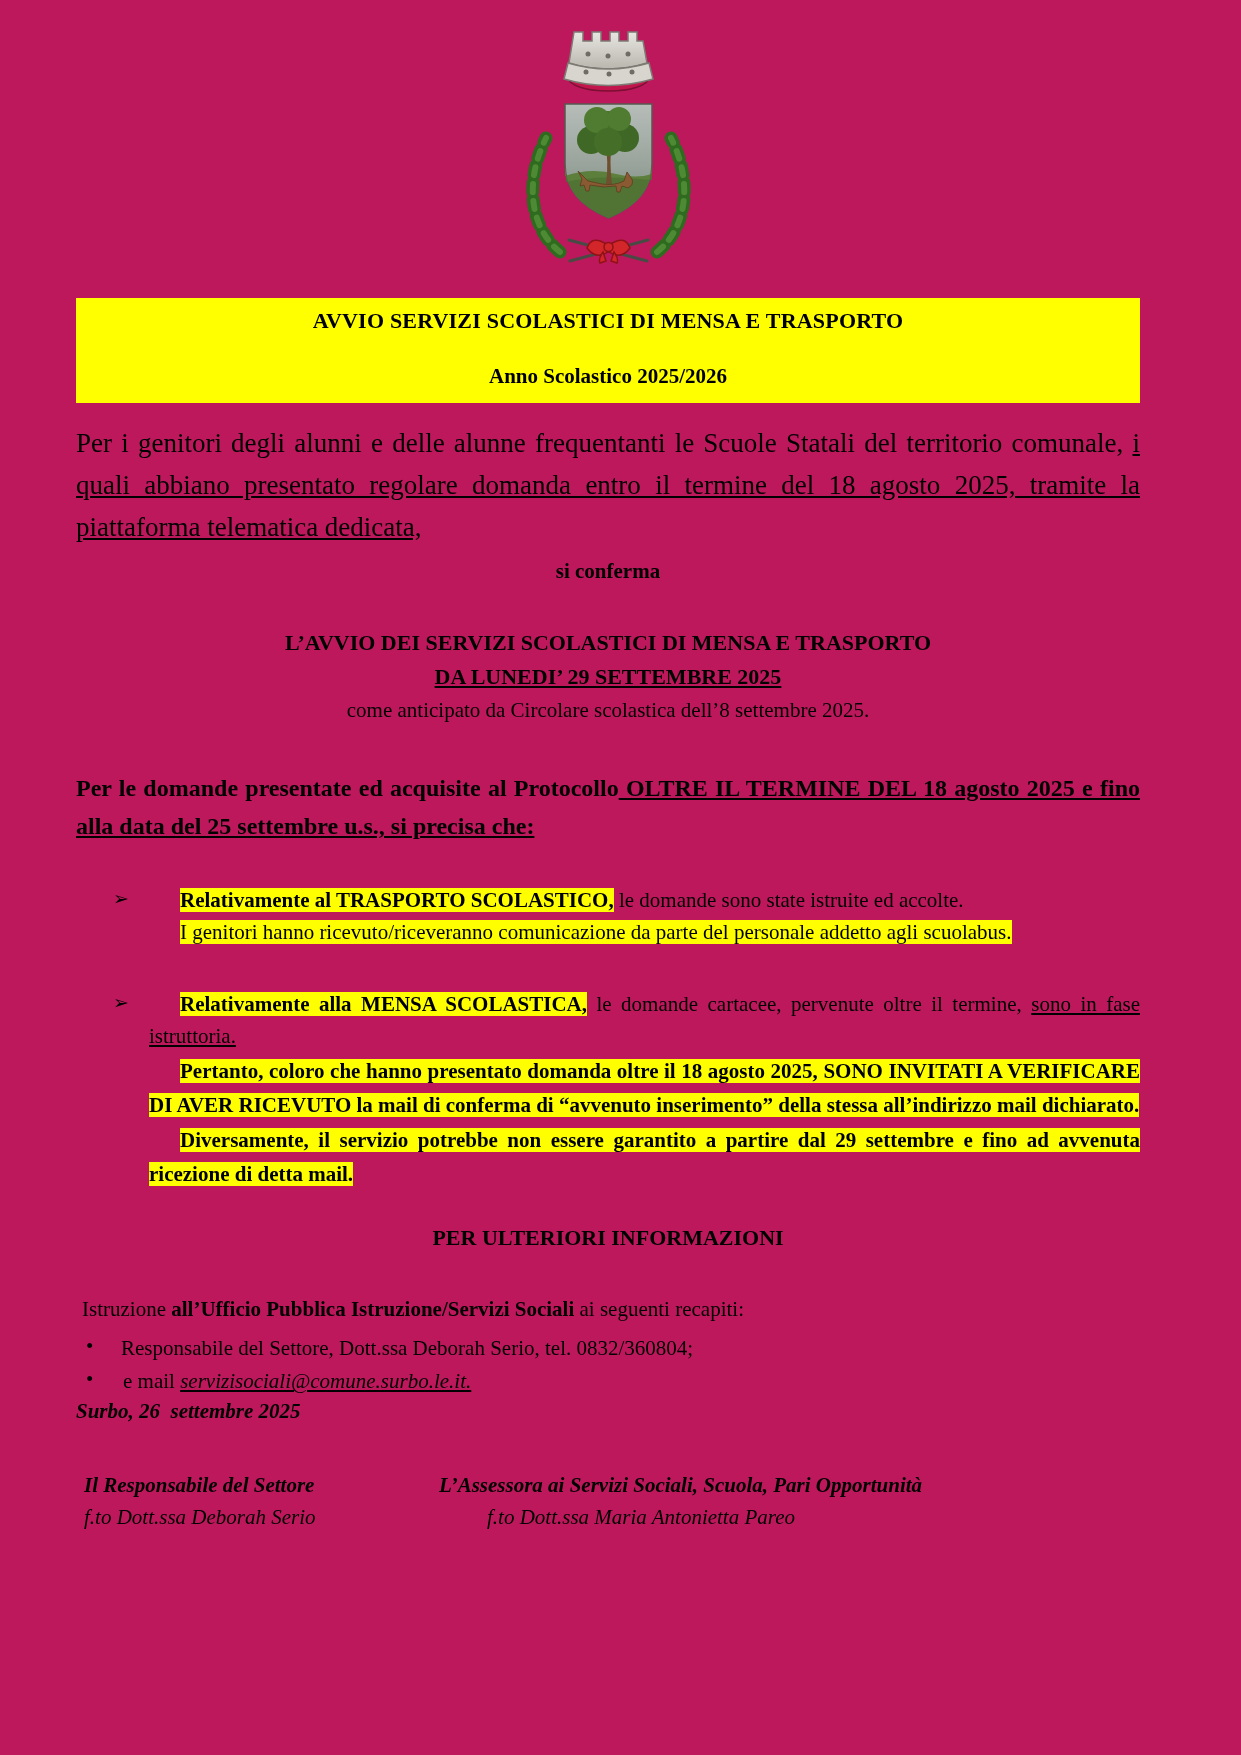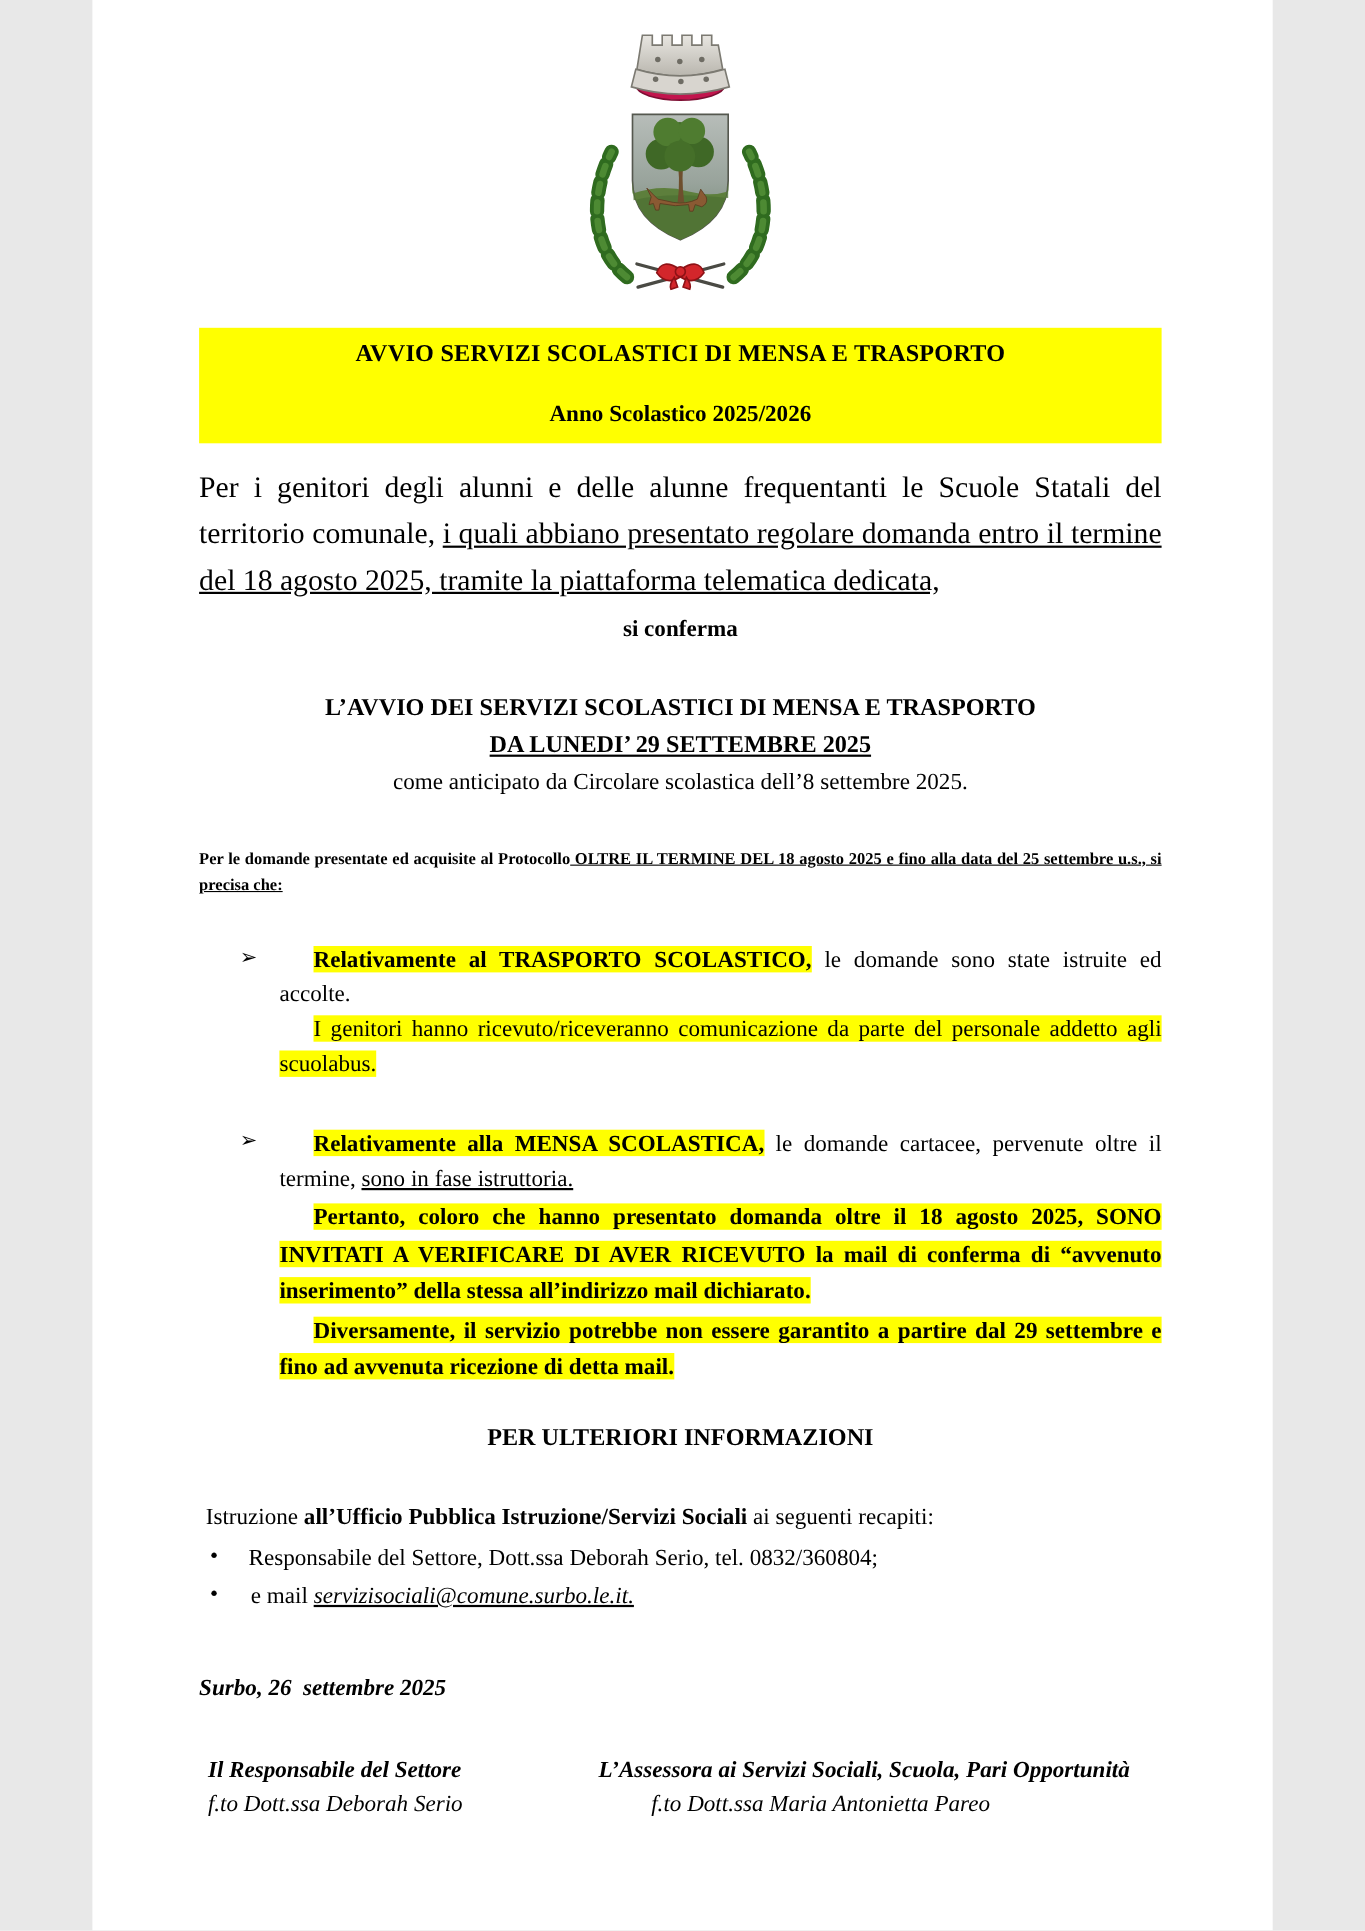--- a/index.html
+++ b/index.html
@@ -1,24 +1,24 @@
 <!DOCTYPE html>
 <html><head>
 <meta charset="utf-8">
 <style>
   html,body{margin:0;padding:0;background:#e8e8e8;}
   .page{
     position:relative;
-    width:1073px;height:1755px;
+    width:1241px;height:1755px;
     margin:0 auto;
-    background:#ffffff;
+    background:#be185d;
     font-family:"Liberation Serif","DejaVu Serif",serif;
     color:#000;
     box-sizing:border-box;
-    padding:14px 101px 0 97px;
+    padding:14px 101px 0 76px;
     overflow:hidden;
   }
   .crest{width:225px;margin:0 auto;display:block;}
   .banner{
     margin-top:34px;
     background:#FFFF00;
     text-align:center;
     padding:10px 8px 14px 8px;
   }
   .banner-title{font-size:22px;font-weight:bold;letter-spacing:.2px;}
@@ -29,39 +29,39 @@
   .center{text-align:center;}
   .bold{font-weight:bold;}
   .italic{font-style:italic;}
   .u{text-decoration:underline;}
   .hl{background:#FFFF00;margin-left:31px;}
   .intro{margin-top:20px;}
   .confirm{margin-top:10px;font-size:21px;}
   .head1{margin-top:46px;font-size:22px;}
   .head2{margin-top:8px;font-size:22px;}
   .head3{margin-top:8px;font-size:21px;}
-  .protocol{margin-top:46px;font-size:15px;line-height:1.6;}
+  .protocol{margin-top:46px;font-size:24px;line-height:1.6;}
   .arrow-item{
     position:relative;
     margin-top:40px;
     padding-left:73px;
     font-size:21px;line-height:1.52;
   }
   .arrow-item .marker{
     position:absolute;left:37px;top:0;
     font-size:19px;
   }
   .warning{margin-top:2px;font-size:21px;line-height:1.6;}
   .info-heading{margin-top:34px;font-size:22px;}
   .contacts-intro{margin-top:42px;font-size:21px;padding-left:6px;}
   ul.dots{margin:6px 0 0 0;padding:0;list-style:none;font-size:21px;line-height:1.6;}
   ul.dots li{position:relative;padding-left:45px;}
   ul.dots li .dot{position:absolute;left:10px;top:-2px;font-size:21px;}
   .email-cont{display:block;padding-left:2px;}
-  .dateline{margin-top:54px;font-size:21px;white-space:pre-wrap;}
+  .dateline{font-size:21px;white-space:pre-wrap;}
   .sig-row{margin-top:46px;display:flex;font-size:21px;line-height:1.5;}
   .sig-left{width:355px;padding-left:8px;}
   .sig-right{flex:1;}
   .sig-name-right{padding-left:48px;}
 </style>
 </head>
 <body>
 
 <div class="page">
 

